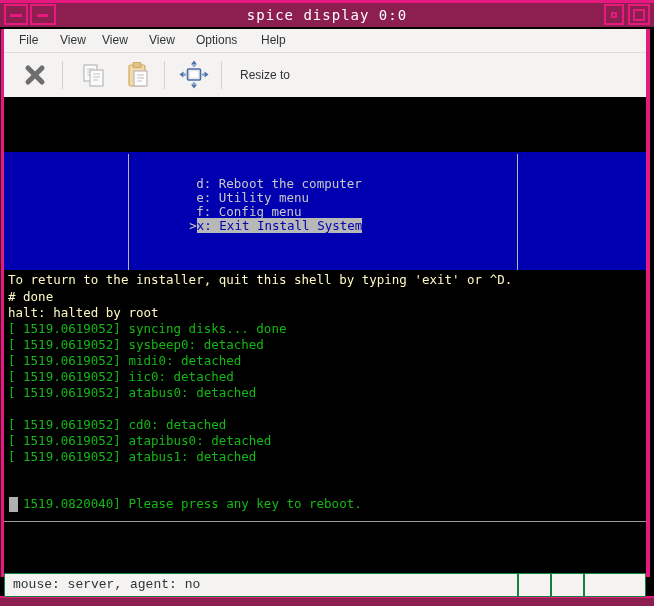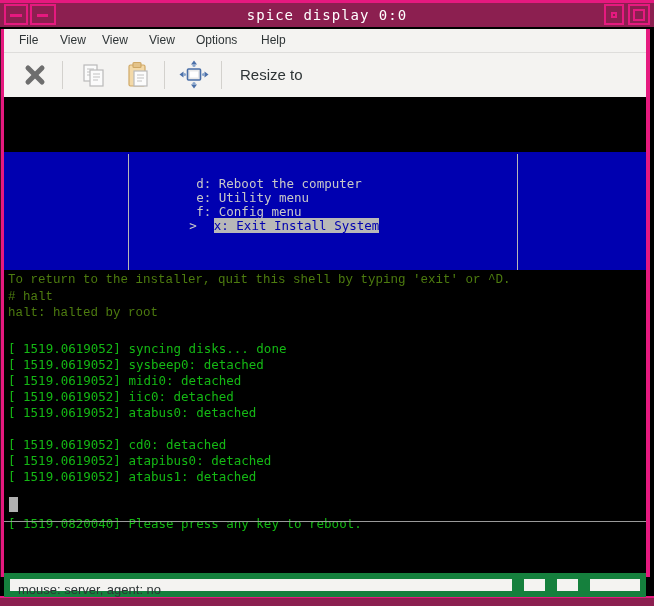--- a/index.html
+++ b/index.html
@@ -120,21 +120,21 @@
     top: 8px;
     width: 1px;
     height: 28px;
     background: #d3d1cd;
   }
   #resize-label {
     position: absolute;
     left: 236px; top: 0;
     height: 44px;
     line-height: 44px;
-    font-size: 15px;
+    font-size: 12px;
     color: #2e3436;
     white-space: nowrap;
   }
 
   
   #display {
     position: absolute;
     left: 4px;
     top: 97px;
     width: 642px;
@@ -168,42 +168,41 @@
     font-family: "DejaVu Sans Mono", "Liberation Mono", monospace;
     font-size: 12.5px;
     color: #c8c8c8;
     white-space: pre;
   }
   .blue-line.sel {
     color: #0000b0;
   }
   .blue-line.sel .hl {
     background: #b8b8b8;
-    margin-left: 17px;
   }
 
   #console {
     position: absolute;
     left: 0;
     top: 173px;
     width: 642px;
     height: 301px;
     background: #000000;
   }
   .con-line {
     position: absolute;
     left: 4px;
     height: 14px;
     line-height: 14px;
     font-family: "DejaVu Sans Mono", "Liberation Mono", monospace;
     font-size: 12.5px;
     white-space: pre;
   }
-  .con-line.white { color: #4d7c0f; font-family: Liberation Mono, monospace; }
-  .con-line.green { color: #14b814; margin-top: 20px; }
+  .con-line.white { color: #fef9c3; }
+  .con-line.green { color: #14b814; }
 
   #term-cursor {
     position: absolute;
     left: 5px;
     top: 400px;
     width: 9px;
     height: 15px;
     background: #b0b0b0;
   }
   #term-rule {
@@ -259,22 +258,23 @@
     left: 4px;
     top: 573px;
     width: 646px;
     height: 24px;
   }
   .status-panel {
     position: absolute;
     top: 0;
     height: 24px;
     background: #f4f3f1;
-    border: 6px solid #15803d;
-    box-sizing: border-box;
+    border: 1px solid #15803d;
+    box-sizing: border-box;
+    font-family: Liberation Mono, monospace;
   }
   .status-text {
     position: absolute;
     left: 8px;
     top: 0;
     height: 22px;
     line-height: 22px;
     font-size: 13px;
     color: #2e3436;
     white-space: nowrap;
@@ -398,21 +398,21 @@
       <div class="blue-line" style="left:132px; top:39px">
         <span>f: Config menu</span>
       </div>
       <div class="blue-line sel" style="left:125px; top:53px">
         <span style="color:#c8c8c8">&gt;</span><span class="hl">x: Exit Install System</span>
       </div>
     </div>
 
     <div id="console">
       <div class="con-line white" style="top:3px">To return to the installer, quit this shell by typing 'exit' or ^D.</div>
-      <div class="con-line white" style="top:20px"># halt</div>
+      <div class="con-line white" style="top:20px"># done</div>
       <div class="con-line white" style="top:36px">halt: halted by root</div>
       <div class="con-line green" style="top:52px">[ 1519.0619052] syncing disks... done</div>
       <div class="con-line green" style="top:68px">[ 1519.0619052] sysbeep0: detached</div>
       <div class="con-line green" style="top:84px">[ 1519.0619052] midi0: detached</div>
       <div class="con-line green" style="top:100px">[ 1519.0619052] iic0: detached</div>
       <div class="con-line green" style="top:116px">[ 1519.0619052] atabus0: detached</div>
       <div class="con-line green" style="top:148px">[ 1519.0619052] cd0: detached</div>
       <div class="con-line green" style="top:164px">[ 1519.0619052] atapibus0: detached</div>
       <div class="con-line green" style="top:180px">[ 1519.0619052] atabus1: detached</div>
       <div class="con-line green" style="top:196px"></div>

